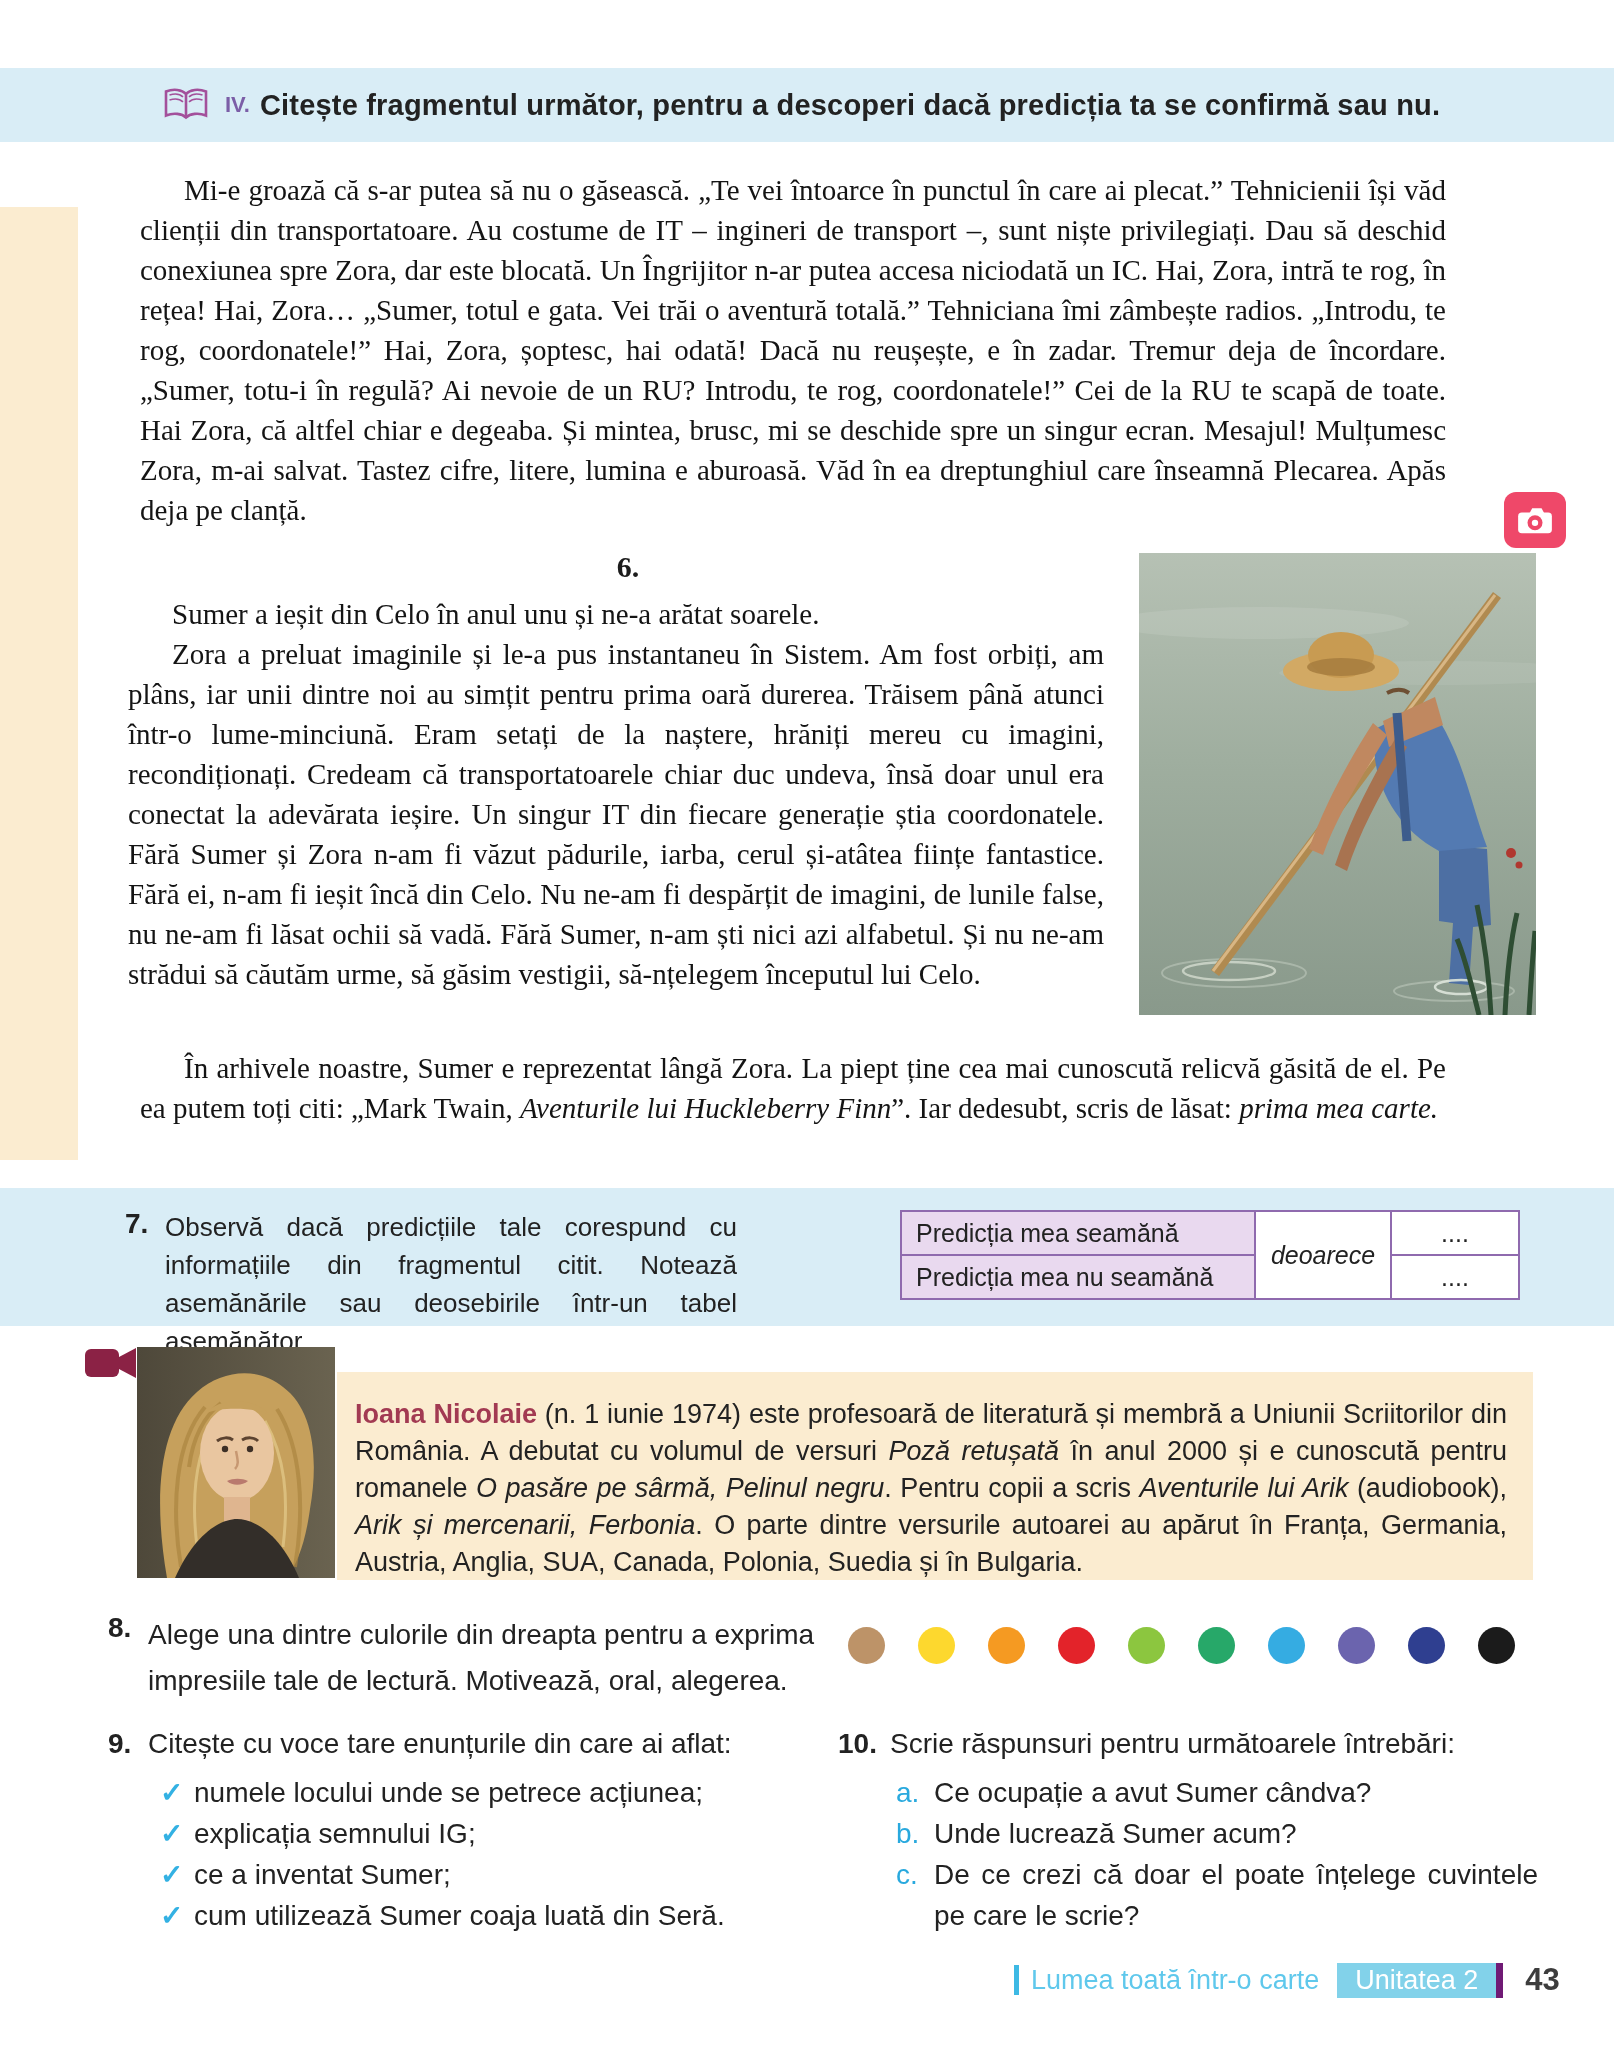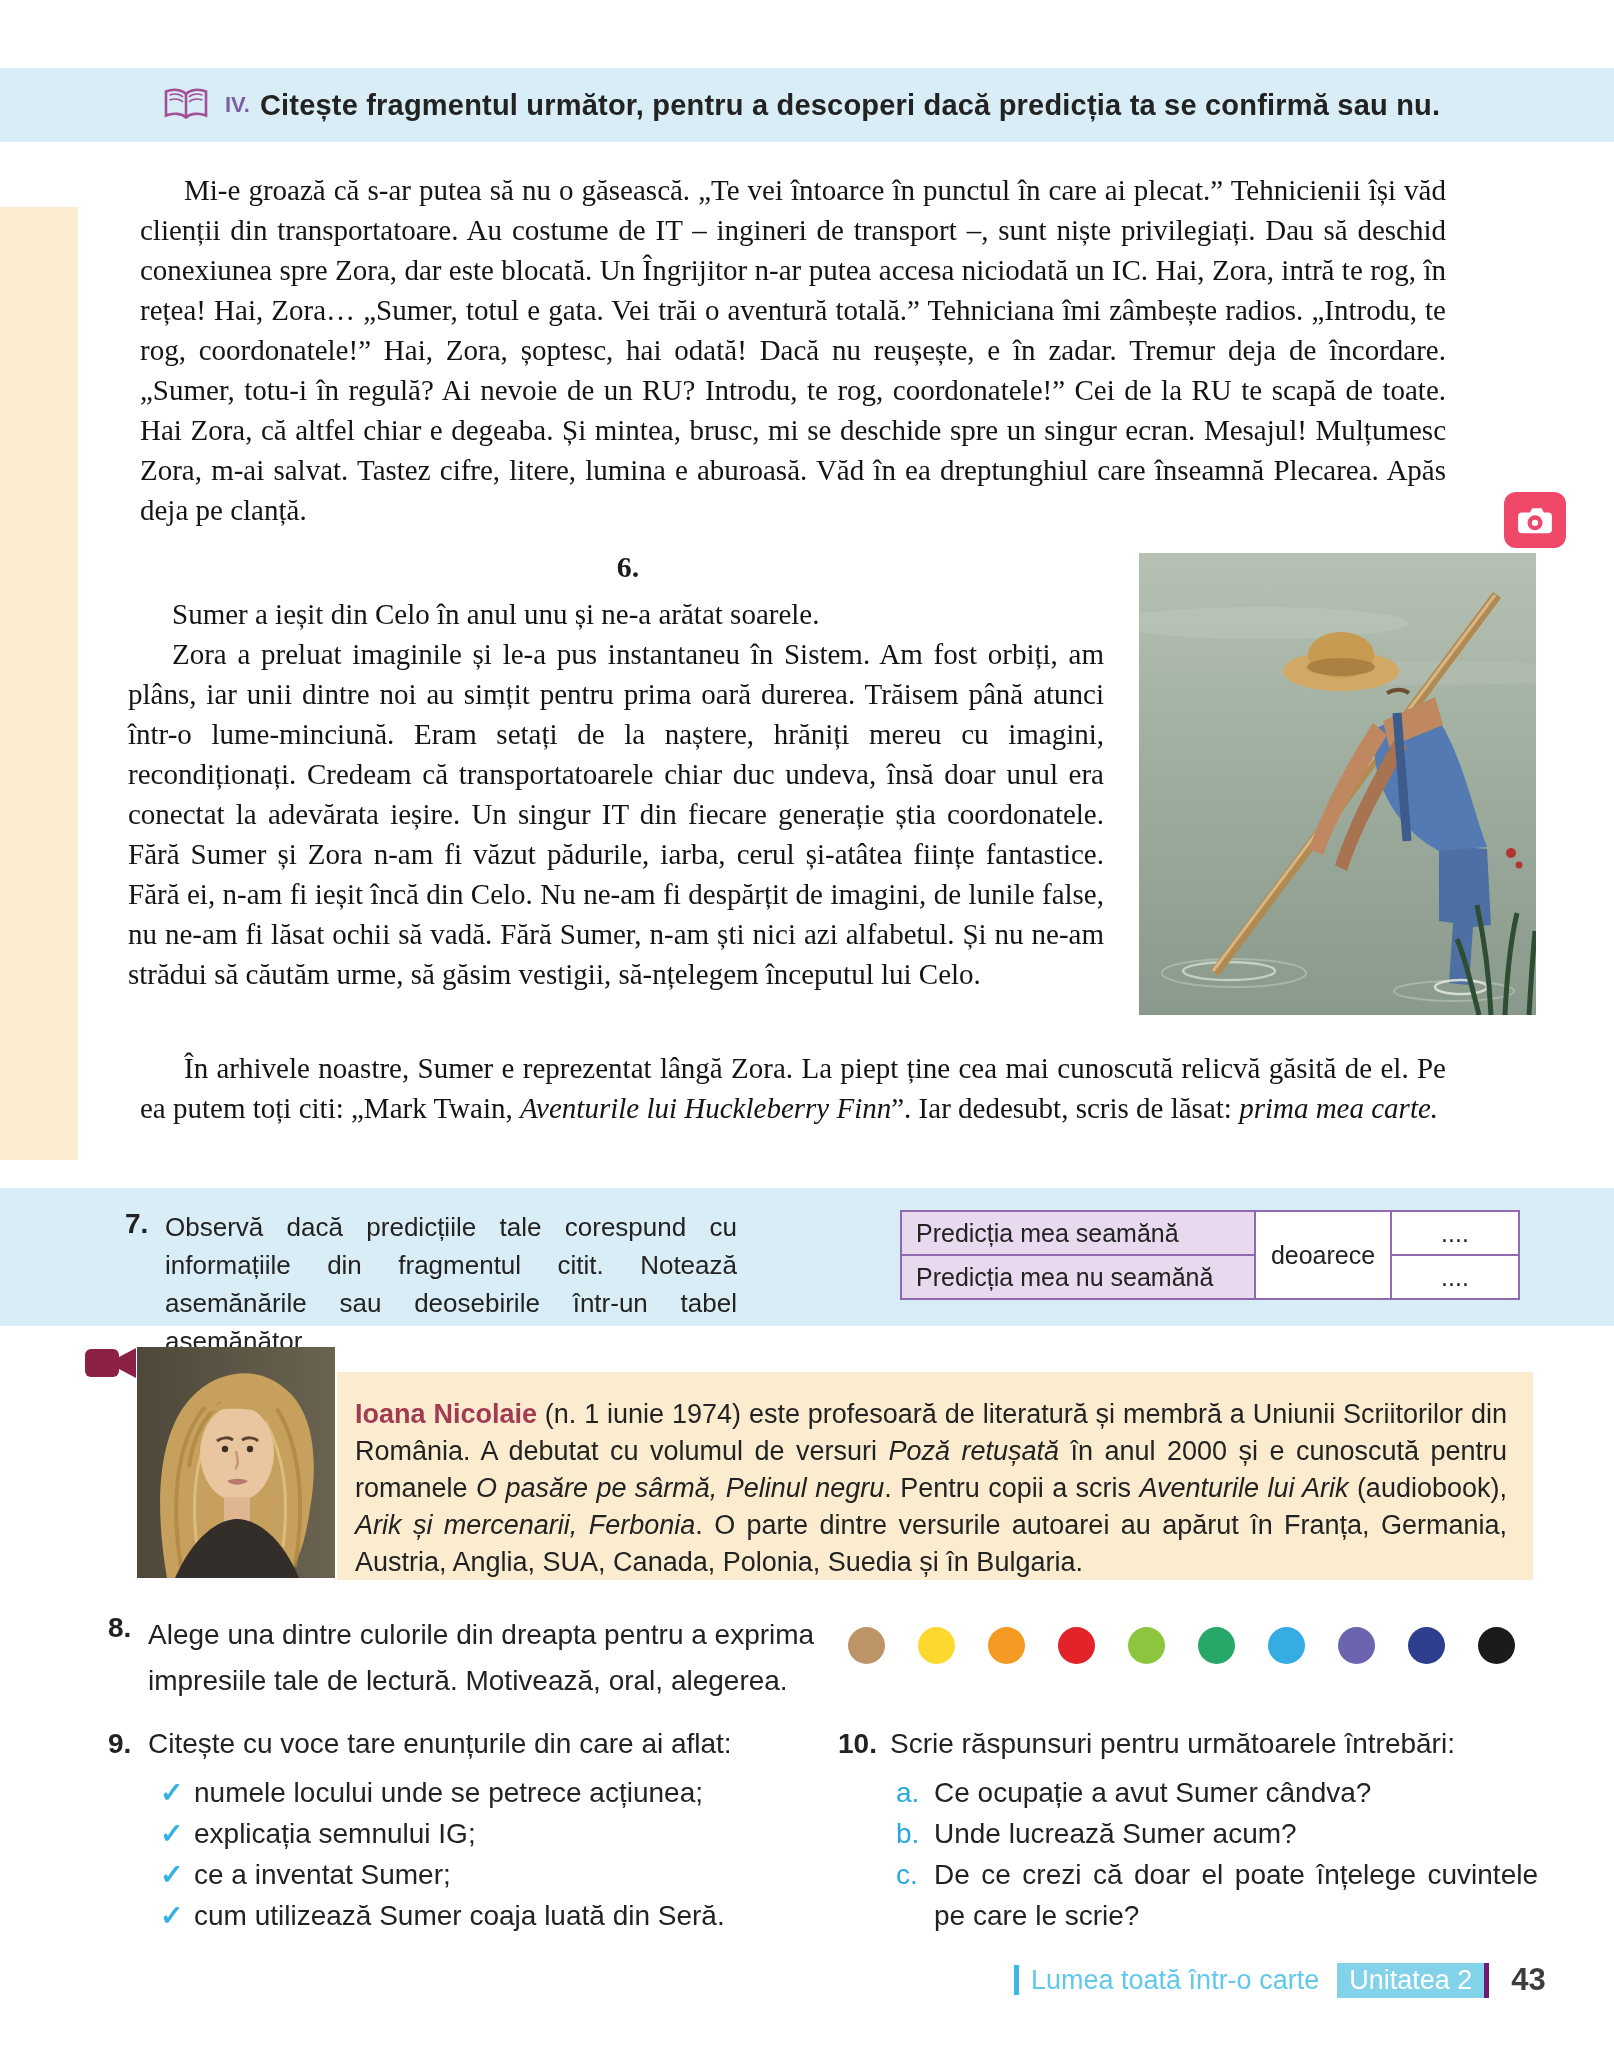--- a/index.html
+++ b/index.html
@@ -37,21 +37,21 @@
 
   
   .band7{position:absolute;top:1188px;left:0;width:100%;height:138px;background:#d9edf6;
          display:flex;align-items:flex-start;padding:20px 94px 0 125px;box-sizing:border-box;}
   .i7-left{display:flex;width:612px;}
   .num{font-weight:bold;font-size:28px;color:#222;flex:0 0 40px;}
   .i7-text{font-size:26px;line-height:38px;text-align:justify;color:#222;flex:1;}
   .ptable{margin-left:auto;border-collapse:collapse;margin-top:2px;}
   .ptable td{border:2px solid #8f6aae;font-size:25px;color:#222;height:44px;box-sizing:border-box;}
   .td-lav{background:#e9d9ef;width:354px;padding:0 0 0 14px;}
-  .td-mid{background:#fff;width:136px;text-align:center;}
+  .td-mid{background:#fff;width:136px;text-align:center;font-style:italic;}
   .td-dots{background:#fff;width:128px;text-align:center;}
 
   
   .video-btn{position:absolute;top:1341px;left:84px;width:54px;height:44px;cursor:pointer;}
   .author-photo{position:absolute;top:1347px;left:137px;width:198px;height:231px;}
   .author-photo svg{display:block;}
   .bio-box{position:absolute;top:1372px;left:337px;width:1196px;height:208px;background:#fbecd0;
            box-sizing:border-box;padding:24px 26px 0 18px;font-size:27px;line-height:37px;
            text-align:justify;color:#222;}
   .bio-name{color:#a23a52;font-weight:bold;}
@@ -72,22 +72,22 @@
   .chk{color:#33b1e3;font-weight:bold;flex:0 0 34px;}
   .abc-list{margin-top:8px;padding-left:58px;}
   .abc-row{display:flex;font-size:28px;line-height:41px;color:#222;}
   .abc{color:#29a9de;flex:0 0 38px;}
   .abc-text{flex:1;text-align:justify;}
 
   
   .footer{position:absolute;top:1962px;left:995px;display:flex;align-items:center;height:36px;margin-left:19px;}
   .fbar{width:5px;height:30px;background:#3db9e4;margin-right:12px;}
   .fseries{color:#5fc8ec;font-size:27px;}
-  .funit{margin-left:18px;background:#82d2ea;color:#ffffff;font-size:27px;padding:2px 12px;
-         border-right:5px solid #701a75;}
+  .funit{margin-left:18px;background:#82d2ea;color:#ffffff;font-size:27px;padding:2px 18px;
+         border-right:7px solid #701a75;}
   .fpage{margin-left:22px;color:#3d3d3d;font-weight:bold;font-size:31px;}
 </style>
 </head>
 <body>
 
 <div class="page">
 
   <div class="band-header">
     <span class="book-ic">
       <svg viewBox="0 0 46 38" width="46" height="38">

